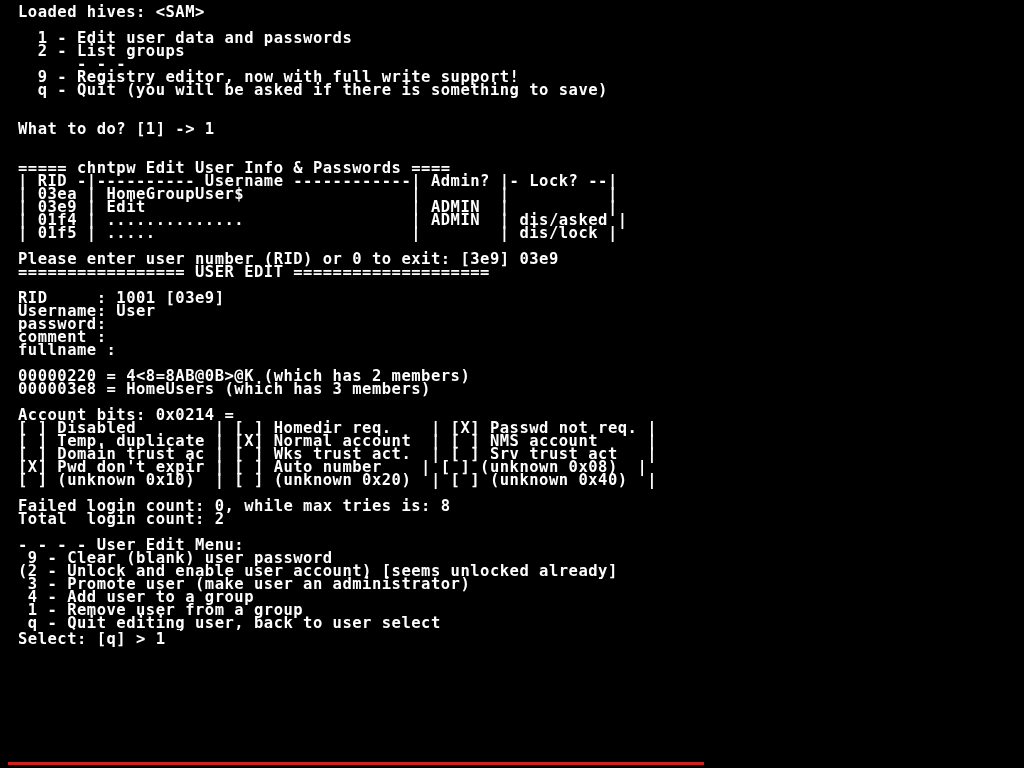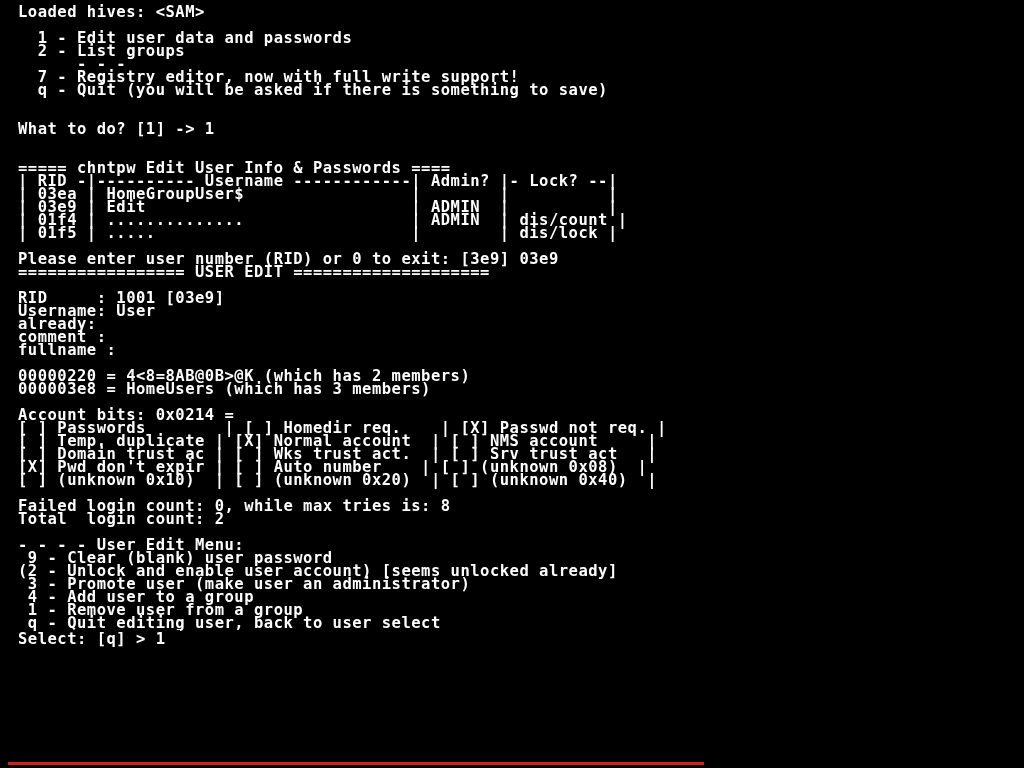--- a/index.html
+++ b/index.html
@@ -41,48 +41,48 @@
   }
 </style>
 </head>
 <body>
 
 <pre class="term"><span>Loaded hives: &lt;SAM&gt;</span>
 
 <span>  1 - Edit user data and passwords</span>
 <span>  2 - List groups</span>
 <span>      - - -</span>
-<span>  7 - Registry editor, now with full write support!</span>
+<span>  9 - Registry editor, now with full write support!</span>
 <span>  q - Quit (you will be asked if there is something to save)</span>
 
 
 <span>What to do? [1] -&gt; </span><span>1</span>
 
 
 <span>===== chntpw Edit User Info &amp; Passwords ====</span>
 <span>| RID -|---------- Username ------------| Admin? |- Lock? --|</span>
 <span>| 03ea | HomeGroupUser$                 |        |          |</span>
 <span>| 03e9 | Edit                           | ADMIN  |          |</span>
-<span>| 01f4 | ..............                 | ADMIN  | dis/count |</span>
+<span>| 01f4 | ..............                 | ADMIN  | dis/asked |</span>
 <span>| 01f5 | .....                          |        | dis/lock |</span>
 
 <span>Please enter user number (RID) or 0 to exit: [3e9] </span><span>03e9</span>
 <span>================= USER EDIT ====================</span>
 
 <span>RID     : 1001 [03e9]</span>
 <span>Username: User</span>
-<span>already:</span>
+<span>password:</span>
 <span>comment :</span>
 <span>fullname :</span>
 
 <span>00000220 = 4&lt;8=8AB@0B&gt;@K (which has 2 members)</span>
 <span>000003e8 = HomeUsers (which has 3 members)</span>
 
 <span>Account bits: 0x0214 =</span>
-<span>[ ] Passwords        | [ ] Homedir req.    | [X] Passwd not req. |</span>
+<span>[ ] Disabled        | [ ] Homedir req.    | [X] Passwd not req. |</span>
 <span>[ ] Temp. duplicate | [X] Normal account  | [ ] NMS account     |</span>
 <span>[ ] Domain trust ac | [ ] Wks trust act.  | [ ] Srv trust act   |</span>
 <span>[X] Pwd don't expir | [ ] Auto number    | [ ] (unknown 0x08)  |</span>
 <span>[ ] (unknown 0x10)  | [ ] (unknown 0x20)  | [ ] (unknown 0x40)  |</span>
 
 <span>Failed login count: 0, while max tries is: 8</span>
 <span>Total  login count: 2</span>
 
 <span>- - - - User Edit Menu:</span>
 <span> 9 - Clear (blank) user password</span>

